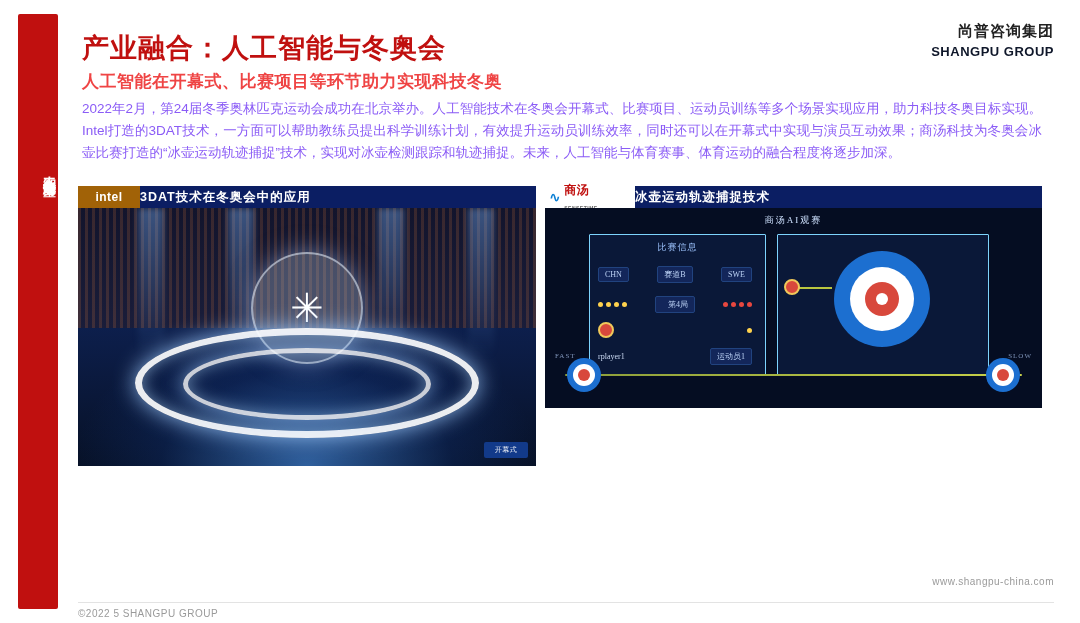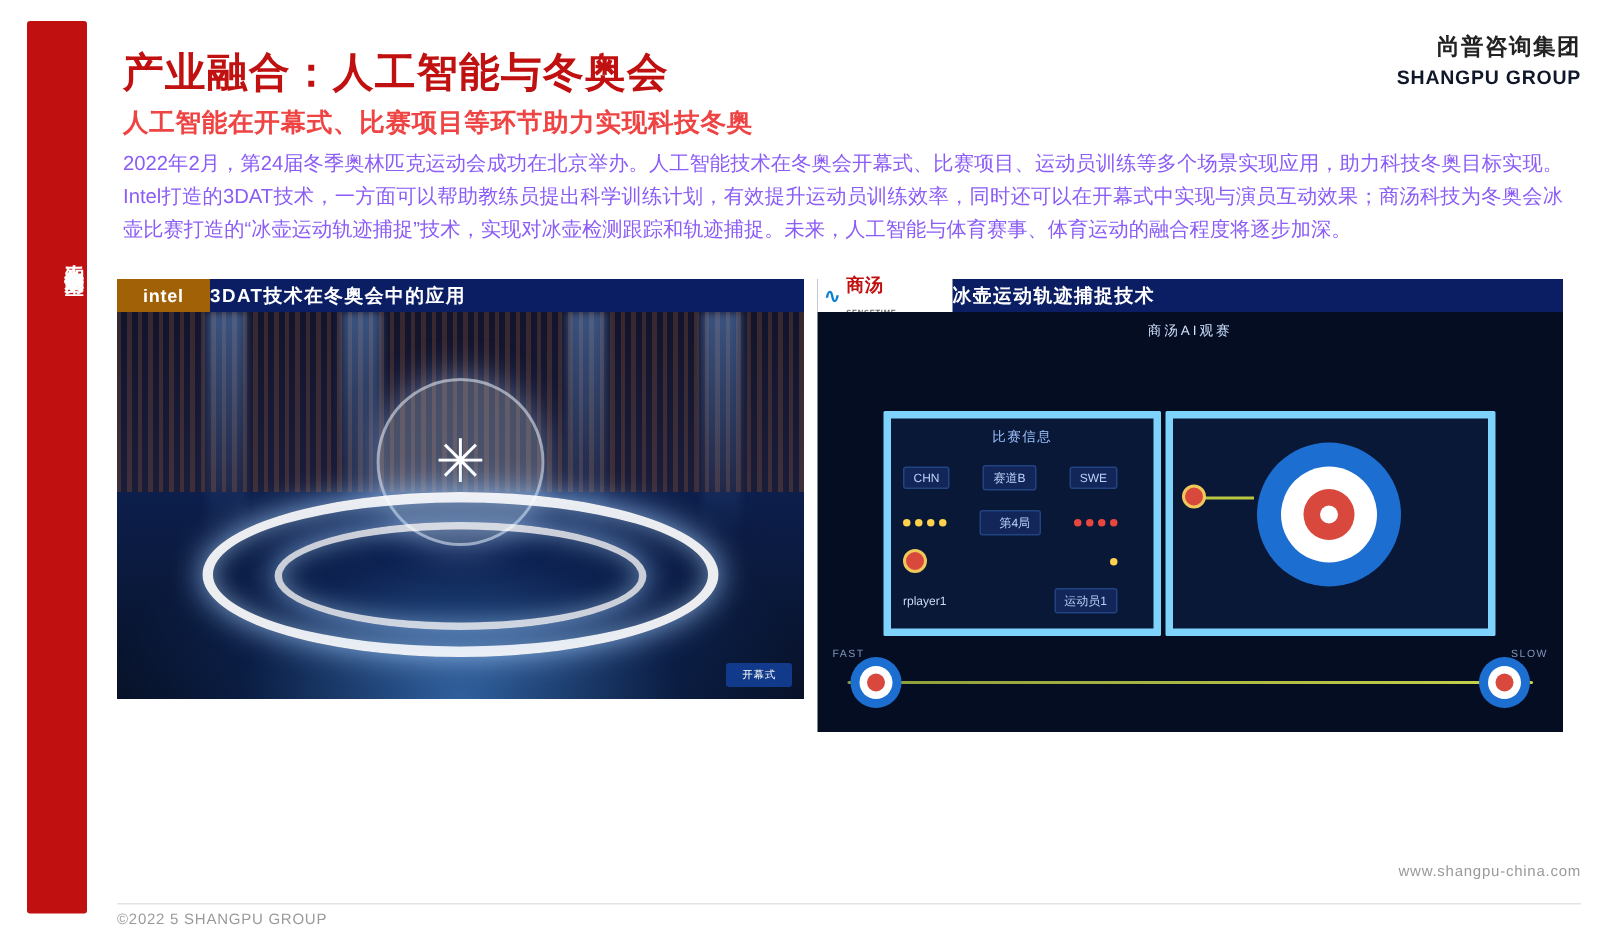--- a/index.html
+++ b/index.html
@@ -67,21 +67,21 @@
   .sense-mark{color:#0b7fd4;font-size:14px;font-weight:bold;}
   .sense-cn{color:#c0100f;font-size:12px;font-weight:bold;}
   .sense-en{color:#666;font-size:5px;letter-spacing:0.5px;}
   .bar .bar-title{
     flex:1;text-align:left;font-size:12.5px;font-weight:bold;letter-spacing:1px;
   }
 
   
   .img{position:relative;overflow:hidden;}
   .img.left{height:258px;background:linear-gradient(180deg,#0a1433 0%,#0d1f4d 45%,#071126 100%);}
-  .img.right{height:280px;background:#050d22;}
+  .img.right{height:200px;background:#050d22;font-family:Liberation Serif, serif;}
 
   
   .stage-glow{
     position:absolute;left:0;right:0;bottom:0;height:150px;
     background:radial-gradient(ellipse at 50% 100%, rgba(80,160,255,.55) 0%, rgba(20,60,140,.25) 45%, rgba(4,10,25,0) 72%);
   }
   .ring{
     position:absolute;left:50%;bottom:28px;transform:translateX(-50%);
     width:330px;height:96px;border-radius:50%;
     border:7px solid rgba(255,255,255,.92);
@@ -107,30 +107,30 @@
     background:#123a8a;border-radius:2px;color:#fff;font-size:7px;
     display:flex;align-items:center;justify-content:center;letter-spacing:.5px;
   }
 
   
   .ui-head{
     position:absolute;left:0;right:0;top:6px;text-align:center;
     color:#cfe2ff;font-size:9px;letter-spacing:2px;
   }
   .ui-panel{
-    position:absolute;top:26px;background:#0a1838;border:5px solid #7dd3fc;border-radius:1px;margin-top:40px;
+    position:absolute;top:26px;background:#0a1838;border:1px solid #7dd3fc;border-radius:1px;
   }
   .ui-left{left:44px;width:175px;height:140px;}
   .ui-right{left:232px;width:210px;height:140px;}
   .ui-panel-title{
     position:absolute;left:0;right:0;top:6px;text-align:center;color:#9ec4ff;
     font-size:9px;letter-spacing:1px;
   }
   .row{
-    position:absolute;left:8px;right:24px;height:22px;
+    position:absolute;left:8px;right:13px;height:22px;
     display:flex;align-items:center;gap:6px;color:#cbd9f2;font-size:8px;
   }
   .chip{background:#13265a;border:1px solid #21437f;border-radius:2px;padding:2px 6px;color:#bcd2f5;font-size:8px;}
   .dots{display:flex;gap:3px;}
   .dot-y{width:5px;height:5px;border-radius:50%;background:#ffd24d;}
   .dot-r{width:5px;height:5px;border-radius:50%;background:#e8473f;}
   .stone{width:12px;height:12px;border-radius:50%;background:#d8483c;border:2px solid #f0c85a;}
   .target{
     position:absolute;border-radius:50%;
   }

